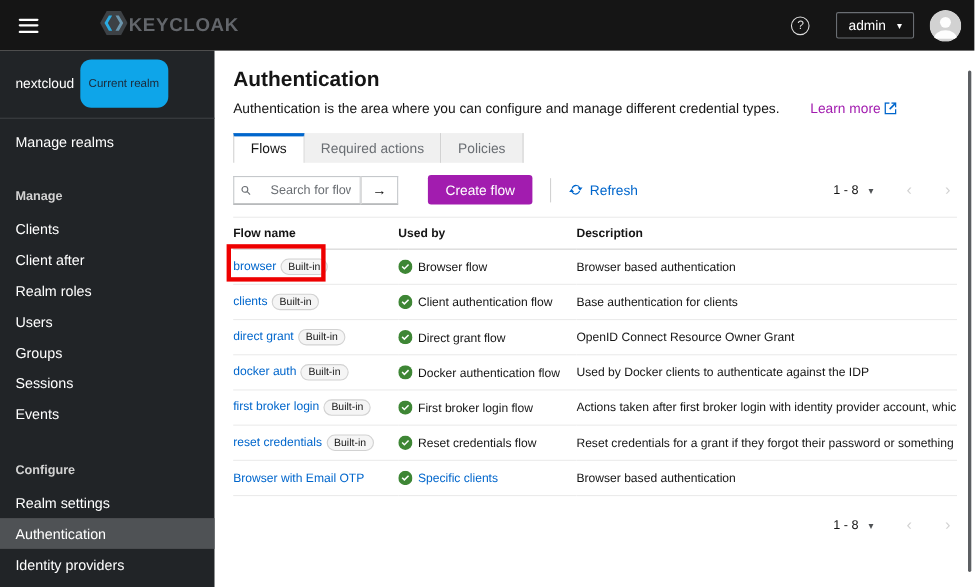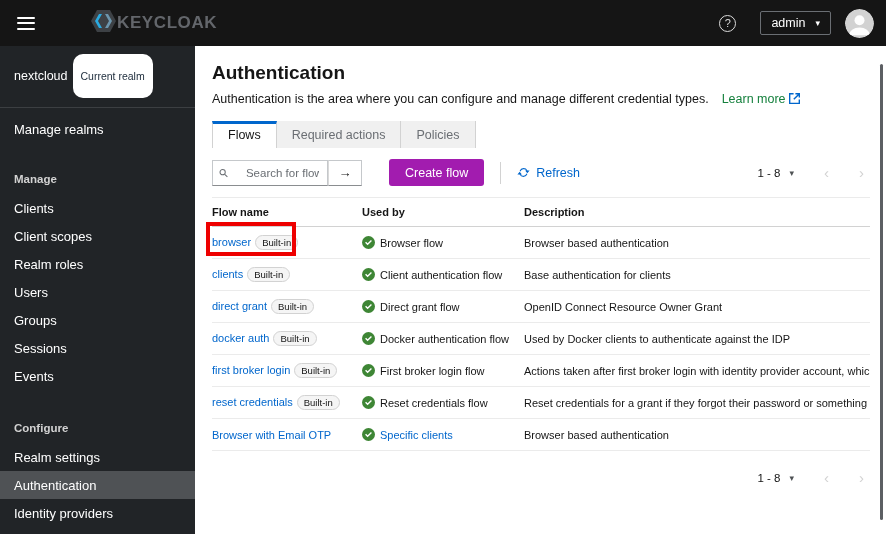--- a/index.html
+++ b/index.html
@@ -22,35 +22,35 @@
   .user-dropdown { border:1px solid #6a6e73; border-radius:2px; color:#fff; font-size:12.5px;
     padding:4px 10px; display:flex; align-items:center; gap:10px; cursor:pointer; margin-right:14px; }
   .caret { font-size:9px; color:#fff; }
   .avatar { width:29px; height:29px; border-radius:50%; overflow:hidden; cursor:pointer; }
 
   
   .sidebar { position:absolute; top:46px; left:0; width:195px; height:488px;
     background:#212427; color:#fff; z-index:2; }
   .realm-row { display:flex; align-items:center; padding:8px 14px 9px; border-bottom:1px solid #3c3f42; }
   .realm-name { font-size:12.5px; }
-  .realm-badge { margin-left:5px; background:#ffffff; color:#1b2a3a; font-size:10.5px;
+  .realm-badge { margin-left:5px; background:#0ea5e9; color:#1b2a3a; font-size:10.5px;
     padding:16px 8px; border-radius:10px; white-space:nowrap; }
   .manage-realms { padding:14px 14px; font-size:13px; cursor:pointer; }
   .nav-section { margin-top:18px; }
   .nav-section + .nav-section { margin-top:28px; }
   .nav-section-label { padding:4px 14px; font-size:11.5px; font-weight:bold; color:#d2d2d2; margin-bottom:5px; }
   .nav-item { padding:6.5px 14px; font-size:13px; cursor:pointer; }
   .nav-item.selected { background:#4f5255; }
 
   
   .main { position:absolute; top:46px; left:195px; width:691px; height:488px;
     background:#fff; padding:14px 16px 0 17px; }
   .page-title { margin:2px 0 8px; font-size:19px; font-weight:bold; color:#151515; }
   .page-desc { margin:0 0 15px; font-size:12.5px; color:#151515; }
-  .learn-more { color:#15803d; text-decoration:none; margin-left:13px; white-space:nowrap; }
+  .learn-more { color:#a21caf; text-decoration:none; margin-left:28px; white-space:nowrap; }
   .learn-more svg { vertical-align:-1px; margin-left:3px; }
 
   .tabs { display:flex; }
   .tab { font-size:12.5px; padding:7px 15px 6px; background:#f0f0f0; color:#6a6e73;
     border-right:1px solid #d2d2d2; cursor:pointer; }
   .tab.active { background:#fff; color:#151515; border:1px solid #d2d2d2; border-bottom:none;
     border-top:3px solid #0066cc; padding-top:4px; }
 
   .toolbar { display:flex; align-items:center; margin-top:11px; padding-bottom:11px;
     border-bottom:1px solid #ebebeb; }
@@ -134,21 +134,21 @@
 <nav class="sidebar">
   <div class="realm-row">
     <span class="realm-name">nextcloud</span>
     <span class="realm-badge">Current realm</span>
   </div>
   <div class="manage-realms">Manage realms</div>
   <div>
       <div class="nav-section">
         <div class="nav-section-label">Manage</div>
         <div class="nav-item">Clients</div>
-        <div class="nav-item">Client scopes</div>
+        <div class="nav-item">Client after</div>
         <div class="nav-item">Realm roles</div>
         <div class="nav-item">Users</div>
         <div class="nav-item">Groups</div>
         <div class="nav-item">Sessions</div>
         <div class="nav-item">Events</div>
       </div>
       <div class="nav-section">
         <div class="nav-section-label">Configure</div>
         <div class="nav-item">Realm settings</div>
         <div class="nav-item selected">Authentication</div>

